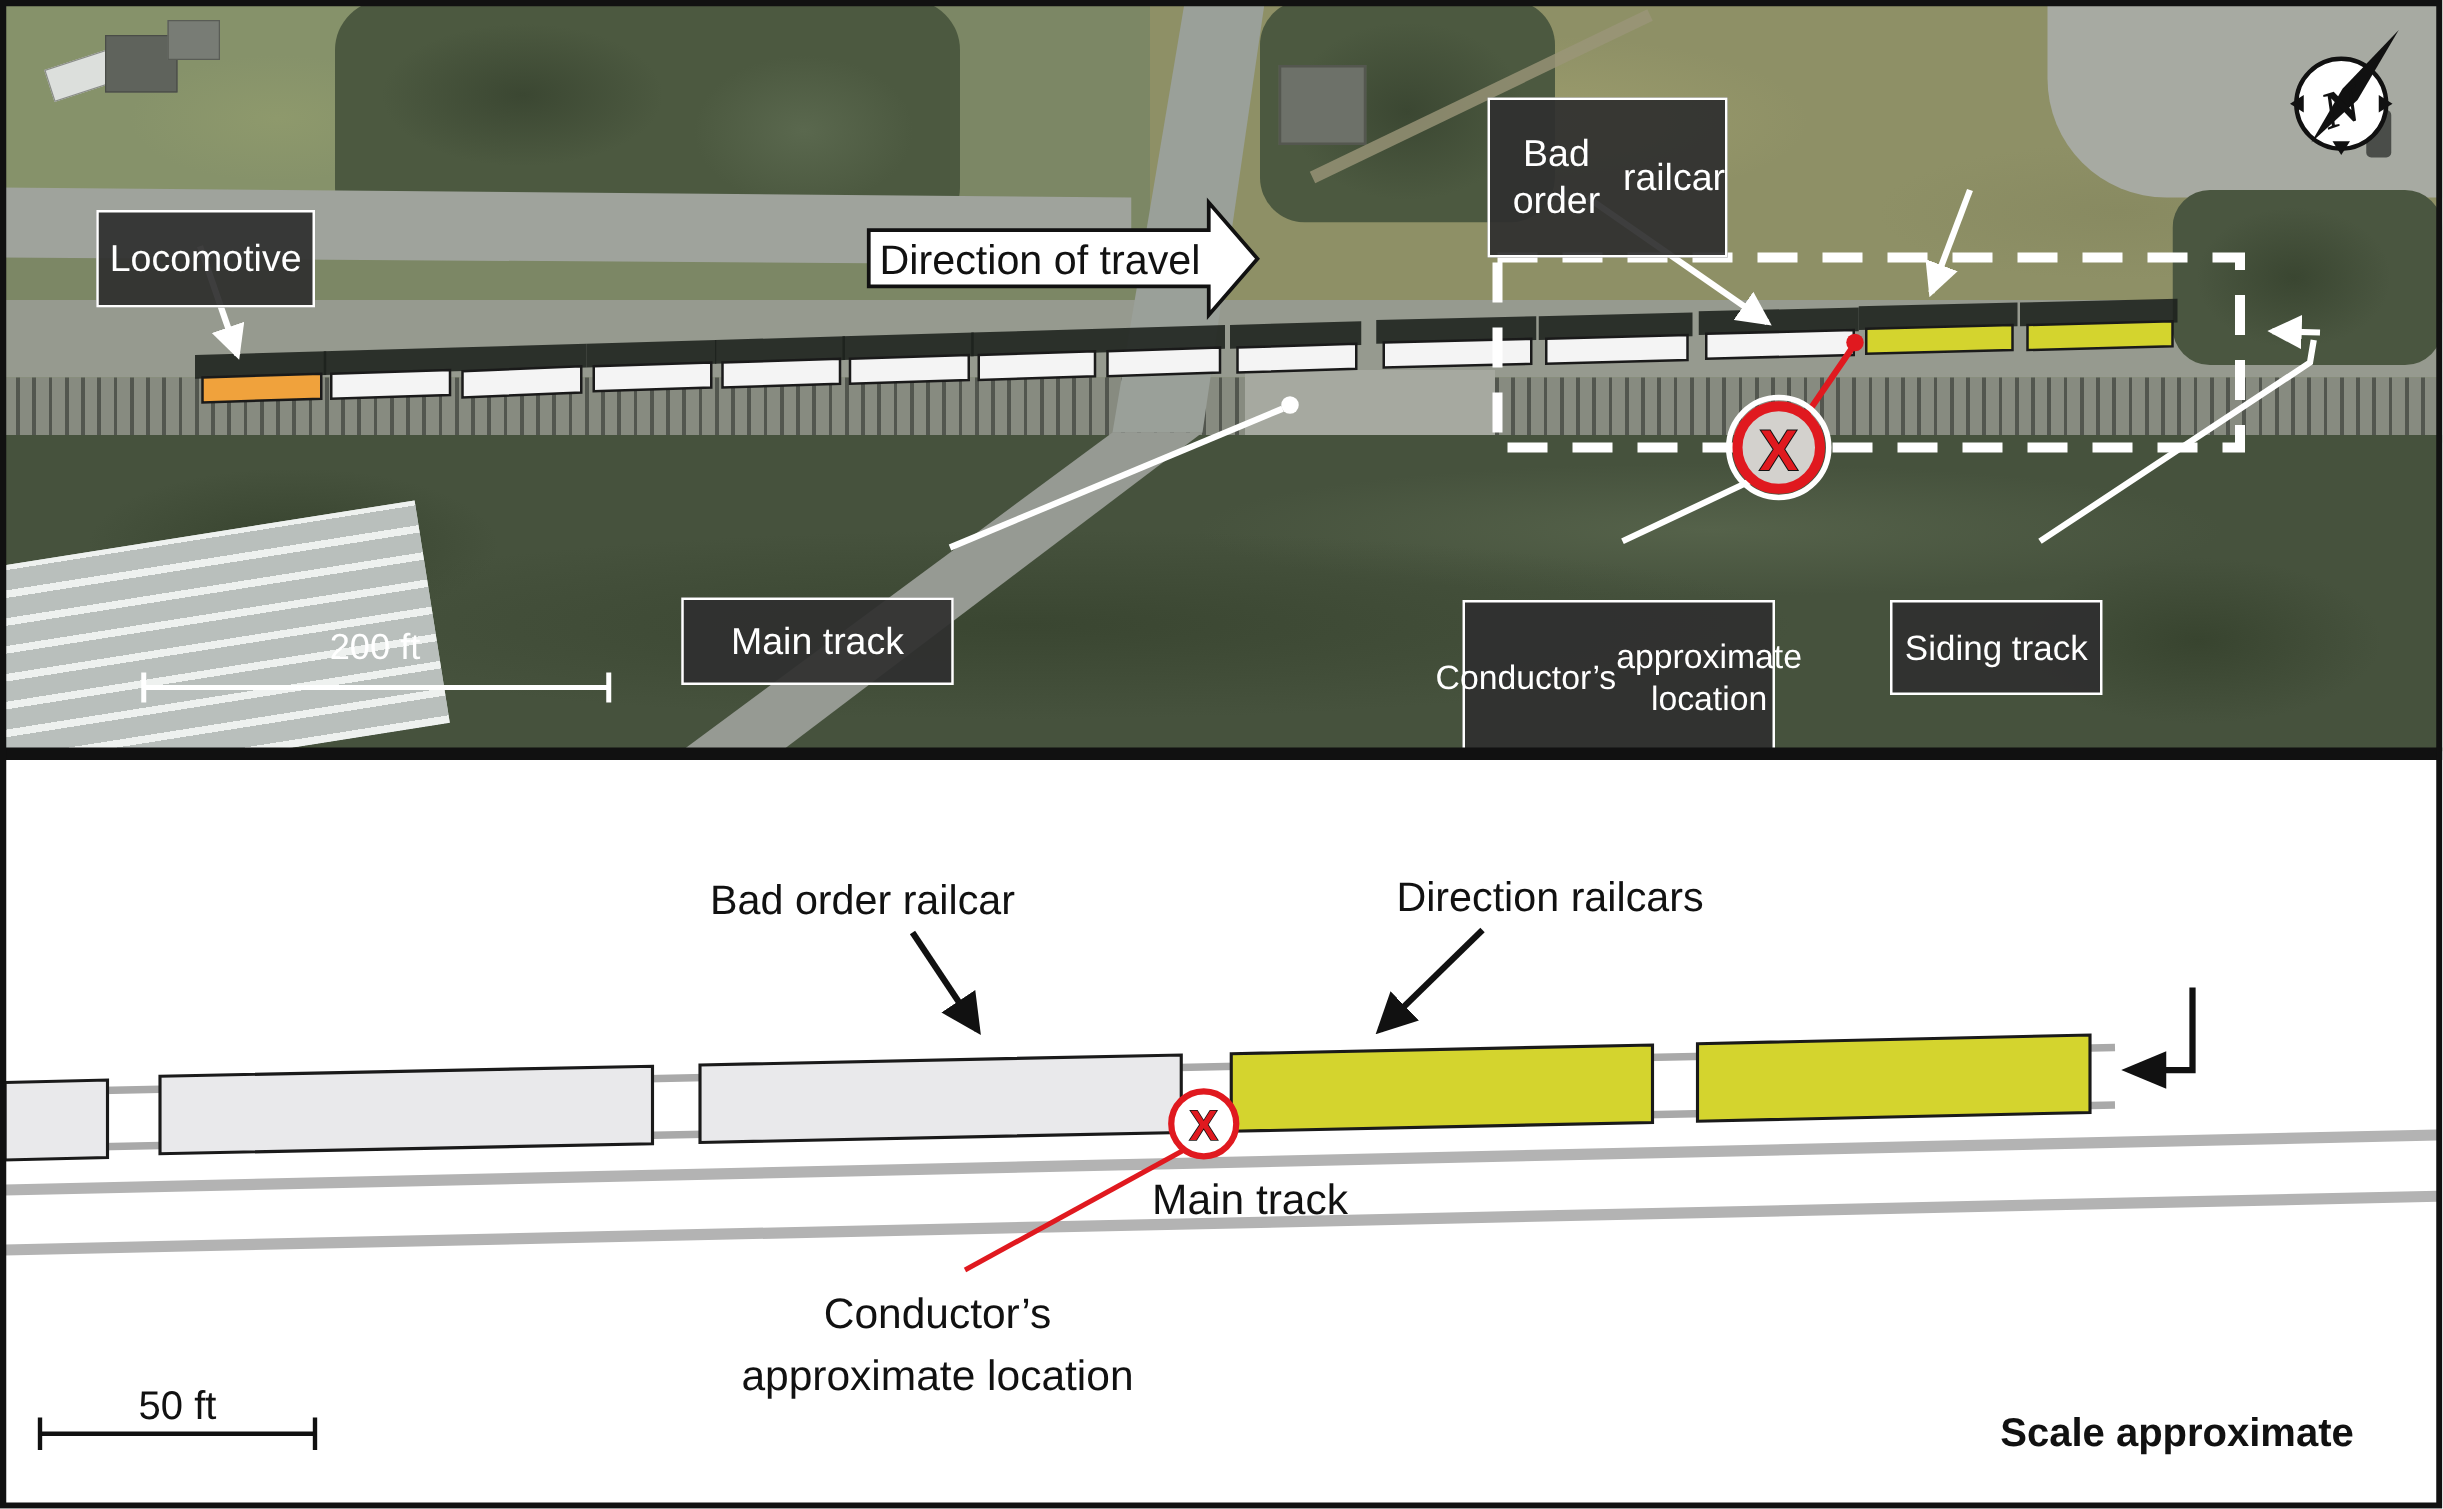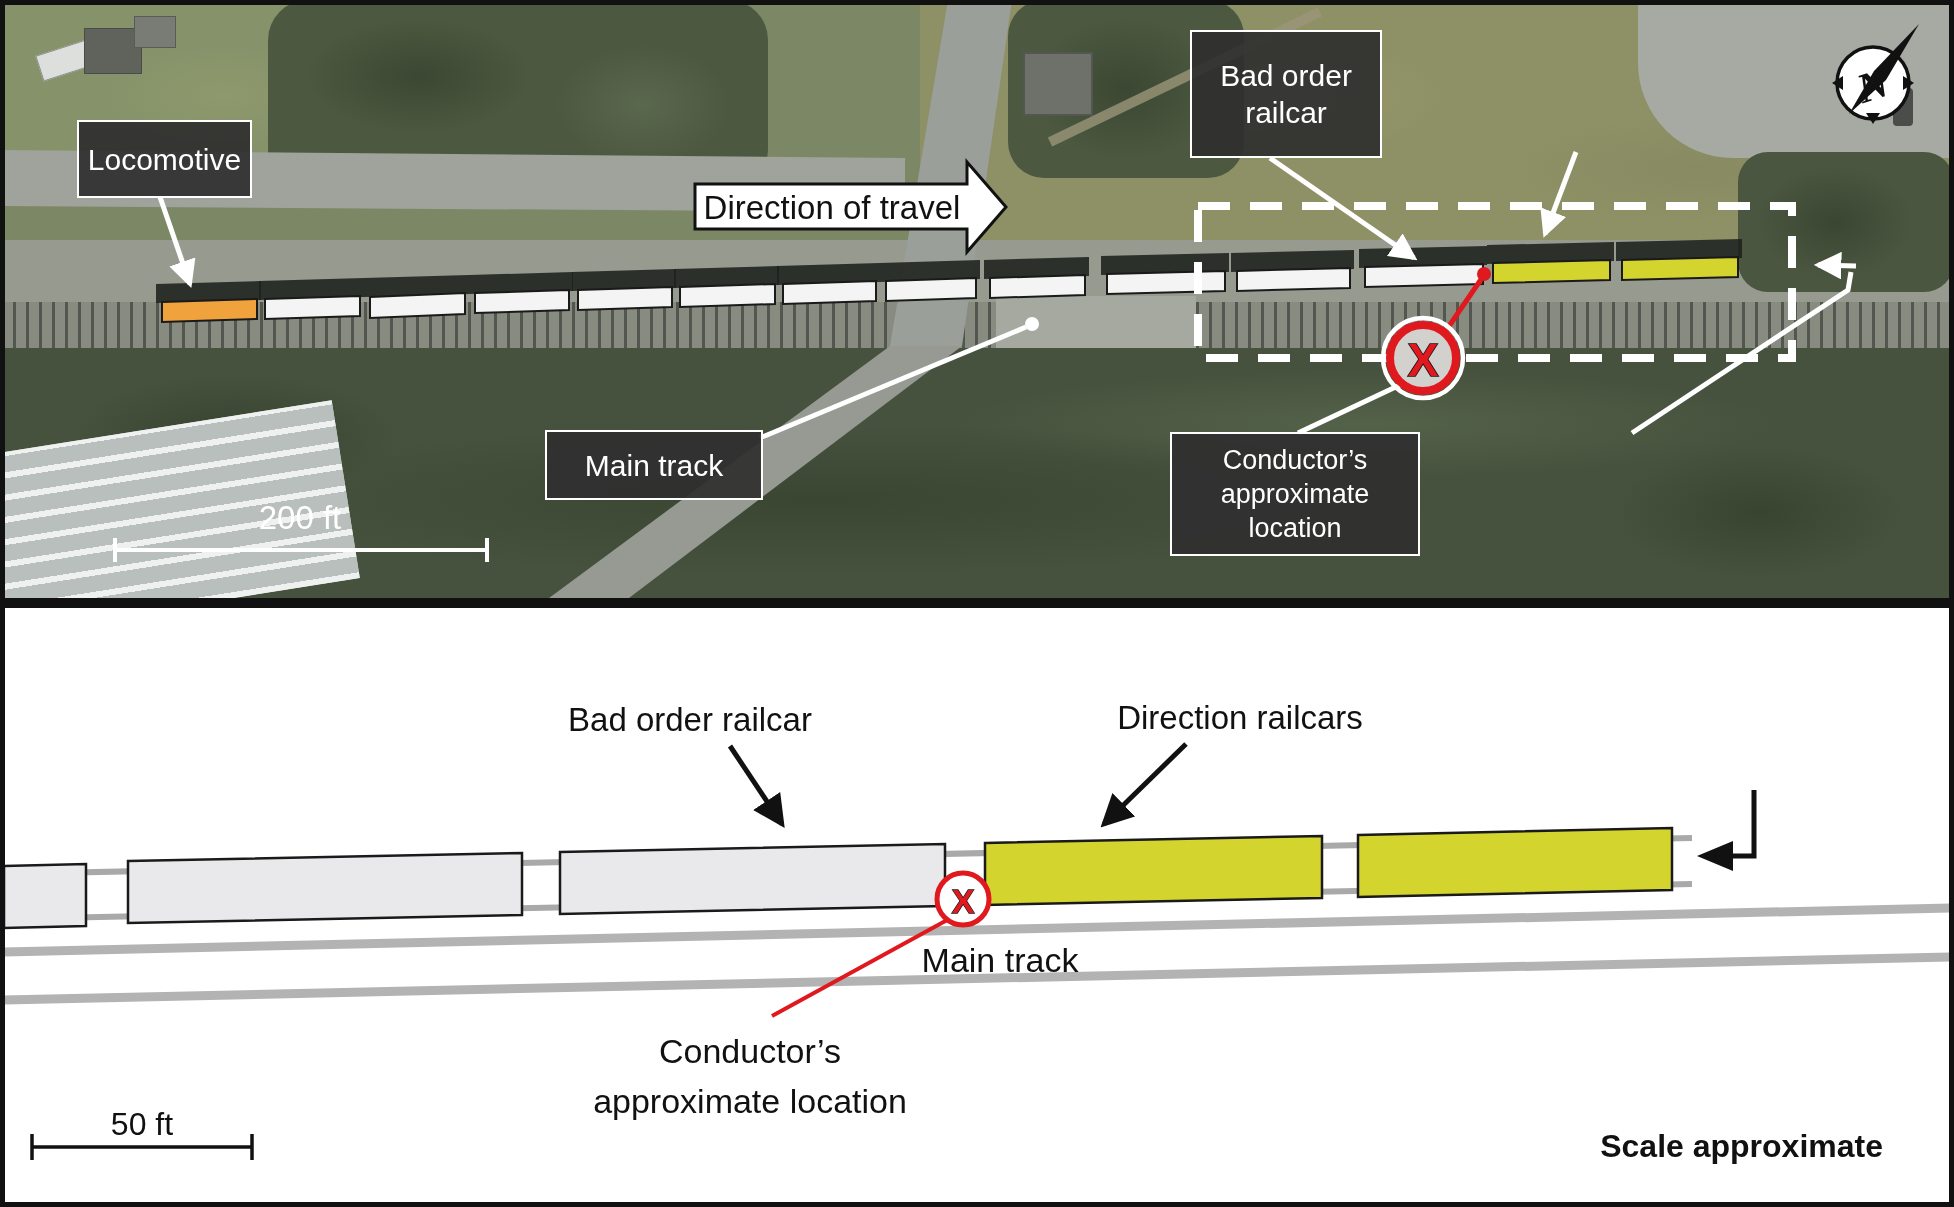--- a/index.html
+++ b/index.html
@@ -35,23 +35,23 @@
   .rv1{left:38px;top:46px;width:60px;height:27px;background:#dcdfdc;transform:rotate(-18deg);border:1px solid #8a8d88;}
   .house1{left:84px;top:28px;width:58px;height:46px;background:#5f635c;border:1px solid #4a4d47;}
   .shed1{left:134px;top:16px;width:42px;height:32px;background:#787c75;border:1px solid #595c56;}
   .house2{left:1023px;top:52px;width:70px;height:64px;background:#6d7169;border:2px solid #54574f;}
   .gravel{left:996px;top:296px;width:200px;height:52px;background:#a6a9a0;}
   .car-a{left:1893px;top:88px;width:20px;height:38px;background:#4a4d49;border-radius:4px;}
   .car-b{left:932px;top:298px;width:18px;height:32px;background:#3c3f3b;border-radius:3px;transform:rotate(8deg);}
   
   svg.art{position:absolute;left:0;top:0;z-index:5;}
   
-  .lab{position:absolute;z-index:10;display:flex;flex-direction:column;align-items:center;justify-content:center;
+  .lab{position:absolute;z-index:10;display:flex;flex-direction:row;align-items:center;justify-content:center;
        text-align:center;color:#fff;background:rgba(47,47,47,.93);border:2.5px solid #fff;
-       font-size:30px;line-height:37px;}
+       font-size:30px;line-height:37px;margin-top:48px;}
   .txt{position:absolute;z-index:10;display:flex;flex-direction:column;align-items:center;justify-content:flex-start;
        text-align:center;color:#111;font-size:33px;line-height:44px;}
   .white{color:#fff;}
   .divider{position:absolute;left:0;top:598px;width:1954px;height:10px;background:#111;z-index:20;}
   .frame{position:absolute;left:0;top:0;width:1954px;height:1207px;border:5px solid #111;z-index:30;pointer-events:none;}
 </style>
 </head>
 <body>
 
 <div class="stage">
@@ -216,22 +216,25 @@
 
   <div class="lab" style="left:545px;top:430px;width:218px;height:70px;">
     <span>Main track</span>
   </div>
 
   <div class="lab" style="left:1170px;top:432px;width:250px;height:124px;font-size:27px;line-height:34px;">
     <span>Conductor’s</span>
     <span>approximate location</span>
   </div>
 
-
-  <div class="txt white" style="left:230px;top:496px;width:140px;height:40px;font-size:33px;">
+  <div class="lab" style="left:1512px;top:432px;width:170px;height:76px;font-size:28px;">
+    <span>Siding track</span>
+  </div>
+
+  <div class="txt white" style="left:230px;top:496px;width:140px;height:40px;font-size:29px;">
     <span>200 ft</span>
   </div>
 
   <div class="txt" style="left:540px;top:698px;width:300px;height:40px;">
     <span>Bad order railcar</span>
   </div>
 
   <div class="txt" style="left:1090px;top:696px;width:300px;height:40px;">
     <span>Direction railcars</span>
   </div>

